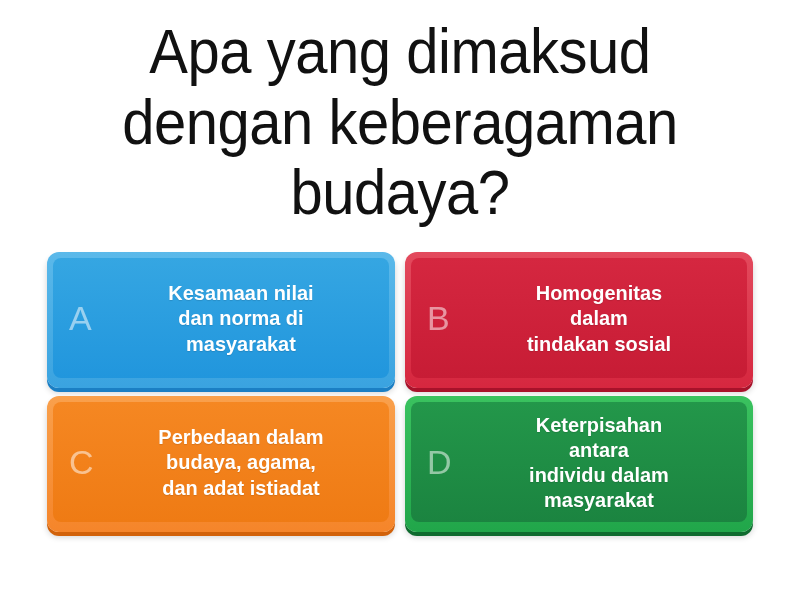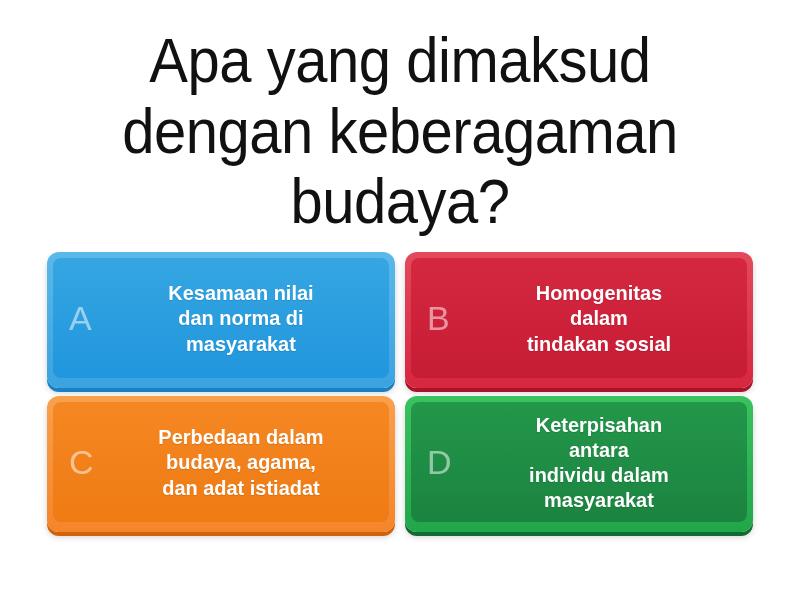--- a/index.html
+++ b/index.html
@@ -22,21 +22,20 @@
     flex-direction: column;
     align-items: center;
   }
 
   
   .question-area {
     width: 760px;
     margin-top: 16px;
     min-height: 230px;
     display: flex;
-    align-items: center;
     justify-content: center;
   }
   .question-text {
     font-family: "Liberation Sans Narrow", "Liberation Sans", sans-serif;
     font-size: 63px;
     line-height: 1.12;
     font-weight: 400;
     color: #111111;
     text-align: center;
     letter-spacing: -0.5px;

